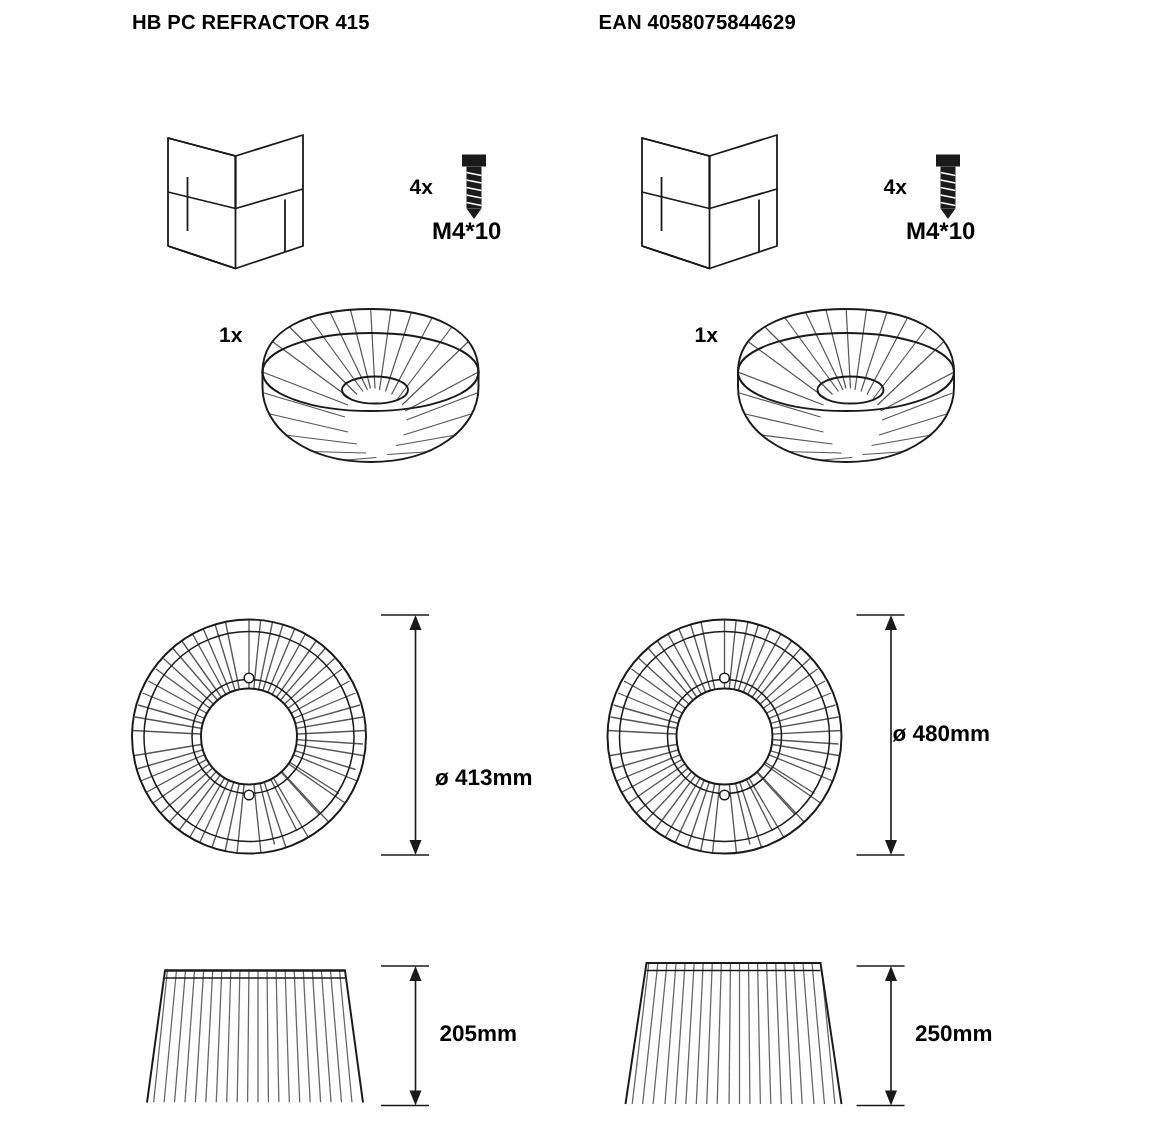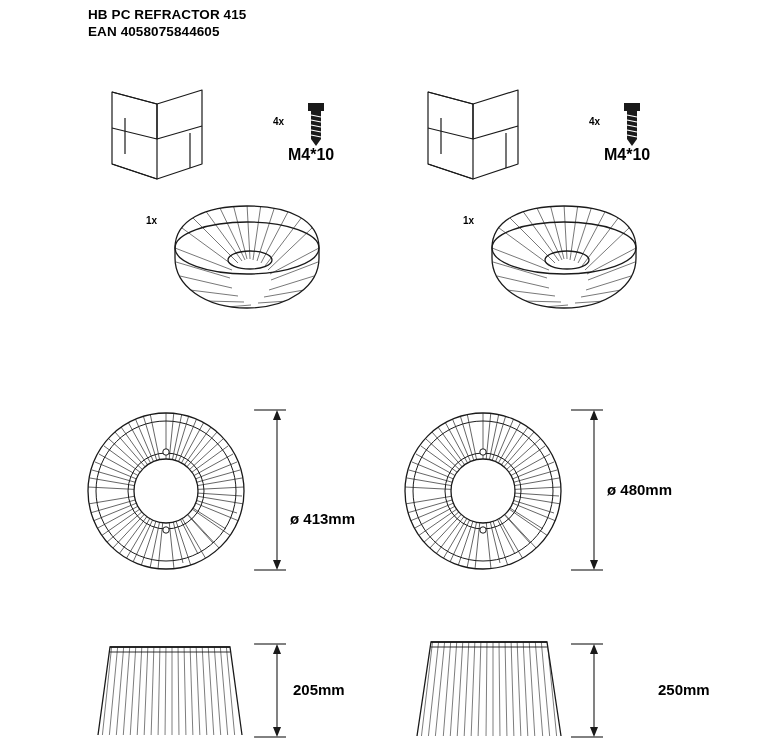--- a/index.html
+++ b/index.html
@@ -53,41 +53,40 @@
   .fig { position: absolute; }
 
   
   .lbl {
     position: absolute;
     font-size: 16px;
     font-weight: bold;
     white-space: nowrap;
   }
   .lbl-qty {
-    font-size: 10px;
+    font-size: 14px;
     font-weight: bold;
   }
   .dim-label {
     position: absolute;
     font-size: 15px;
     font-weight: bold;
     white-space: nowrap;
   }
   svg { display: block; overflow: visible; }
 </style>
 </head>
 <body>
 
 <div class="sheet">
 
   <div class="col col-left">
 
     <div class="title-block">
       <div class="title">HB PC REFRACTOR 415</div>
-      <div class="ean">EAN 4058075844605</div>
     </div>
 
     <div class="fig" style="left:95px; top:82px;">
       <svg width="145" height="110" viewBox="0 0 145 110">
         <g fill="none" stroke="#1a1a1a" stroke-width="1.2" stroke-linejoin="round">
 
           <polyline points="17,46 17,10 62,22 62,57"></polyline>
           <polyline points="62,22 107,8 107,44"></polyline>
           <polyline points="62,22 62,57 17,46"></polyline>
           <polyline points="62,57 107,44"></polyline>
@@ -303,20 +302,21 @@
         <polygon points="25,4 21,14 29,14" fill="#1a1a1a"></polygon>
         <polygon points="25,97 21,87 29,87" fill="#1a1a1a"></polygon>
       </svg>
     </div>
     <div class="dim-label" style="left:293px; top:681px;">205mm</div>
   </div>
 
   <div class="col col-right">
 
     <div class="title-block">
+      <div class="ean">EAN 4058075844629</div>
     </div>
 
     <div class="fig" style="left:100px; top:82px;">
       <svg width="145" height="110" viewBox="0 0 145 110">
         <g fill="none" stroke="#1a1a1a" stroke-width="1.2" stroke-linejoin="round">
           <polyline points="17,46 17,10 62,22 62,57"></polyline>
           <polyline points="62,22 107,8 107,44"></polyline>
           <polyline points="62,22 62,57 17,46"></polyline>
           <polyline points="62,57 107,44"></polyline>
           <polyline points="17,10 62,22"></polyline>
@@ -469,21 +469,21 @@
       <svg width="36" height="170" viewBox="0 0 36 170">
         <g stroke="#1a1a1a" stroke-width="1.1">
           <line x1="2" y1="5" x2="34" y2="5"></line>
           <line x1="2" y1="165" x2="34" y2="165"></line>
           <line x1="25" y1="10" x2="25" y2="160"></line>
         </g>
         <polygon points="25,5 21,15 29,15" fill="#1a1a1a"></polygon>
         <polygon points="25,165 21,155 29,155" fill="#1a1a1a"></polygon>
       </svg>
     </div>
-    <div class="dim-label" style="left:296px; top:481px;text-align:center;">ø 480mm</div>
+    <div class="dim-label" style="left:284px; top:481px;text-align:center;">ø 480mm</div>
 
     <div class="fig" style="left:104px; top:638px;">
       <svg width="148" height="102" viewBox="0 0 148 102">
         <defs>
           <clipPath id="sideClipR">
             <path d="M2,98 L16,4 L132,4 L146,98 Z"></path>
           </clipPath>
         </defs>
         <g clip-path="url(#sideClipR)">
           <g stroke="#666" stroke-width="0.85">
@@ -519,16 +519,16 @@
       <svg width="36" height="104" viewBox="0 0 36 104">
         <g stroke="#1a1a1a" stroke-width="1.1">
           <line x1="2" y1="4" x2="34" y2="4"></line>
           <line x1="2" y1="97" x2="34" y2="97"></line>
           <line x1="25" y1="9" x2="25" y2="92"></line>
         </g>
         <polygon points="25,4 21,14 29,14" fill="#1a1a1a"></polygon>
         <polygon points="25,97 21,87 29,87" fill="#1a1a1a"></polygon>
       </svg>
     </div>
-    <div class="dim-label" style="left:299px; top:681px;margin-left:48px;">250mm</div>
+    <div class="dim-label" style="left:299px; top:681px;">250mm</div>
   </div>
 
 </div>
 
 </body></html>

